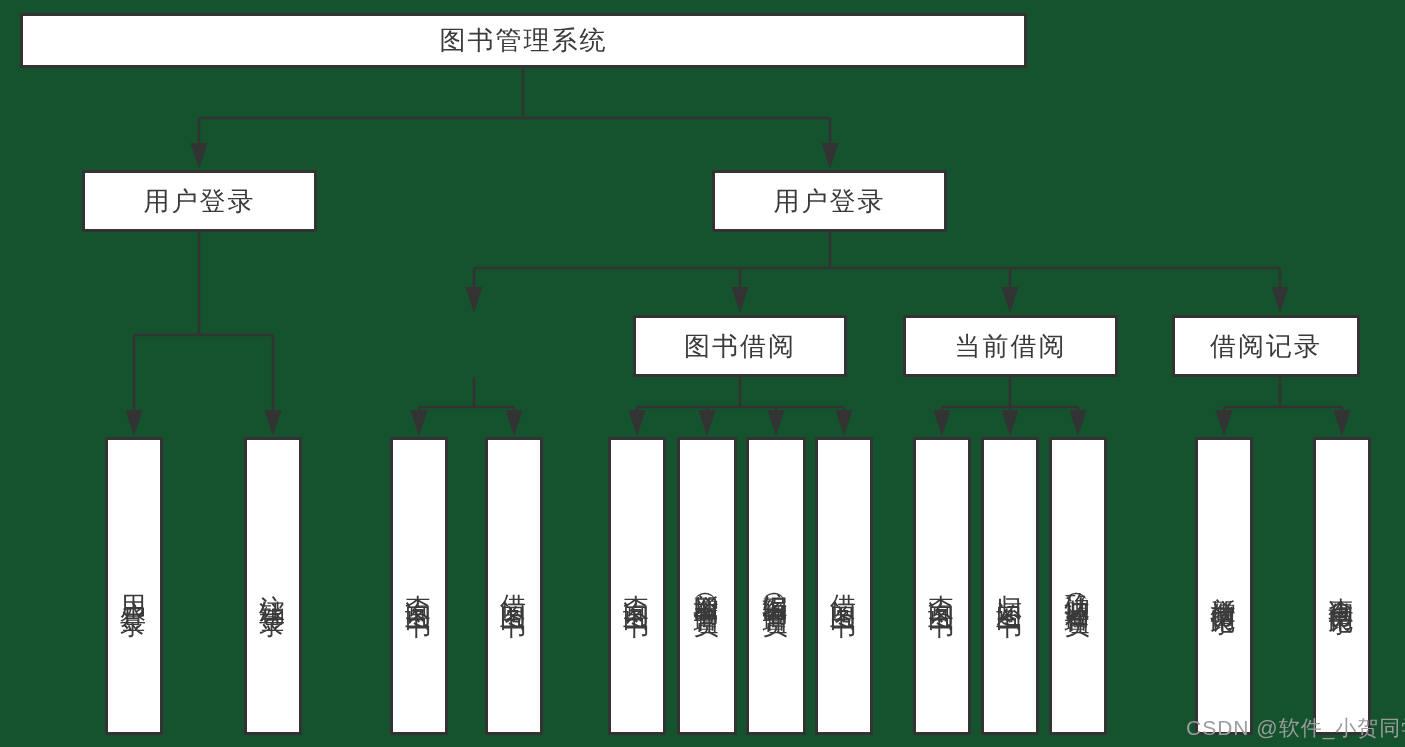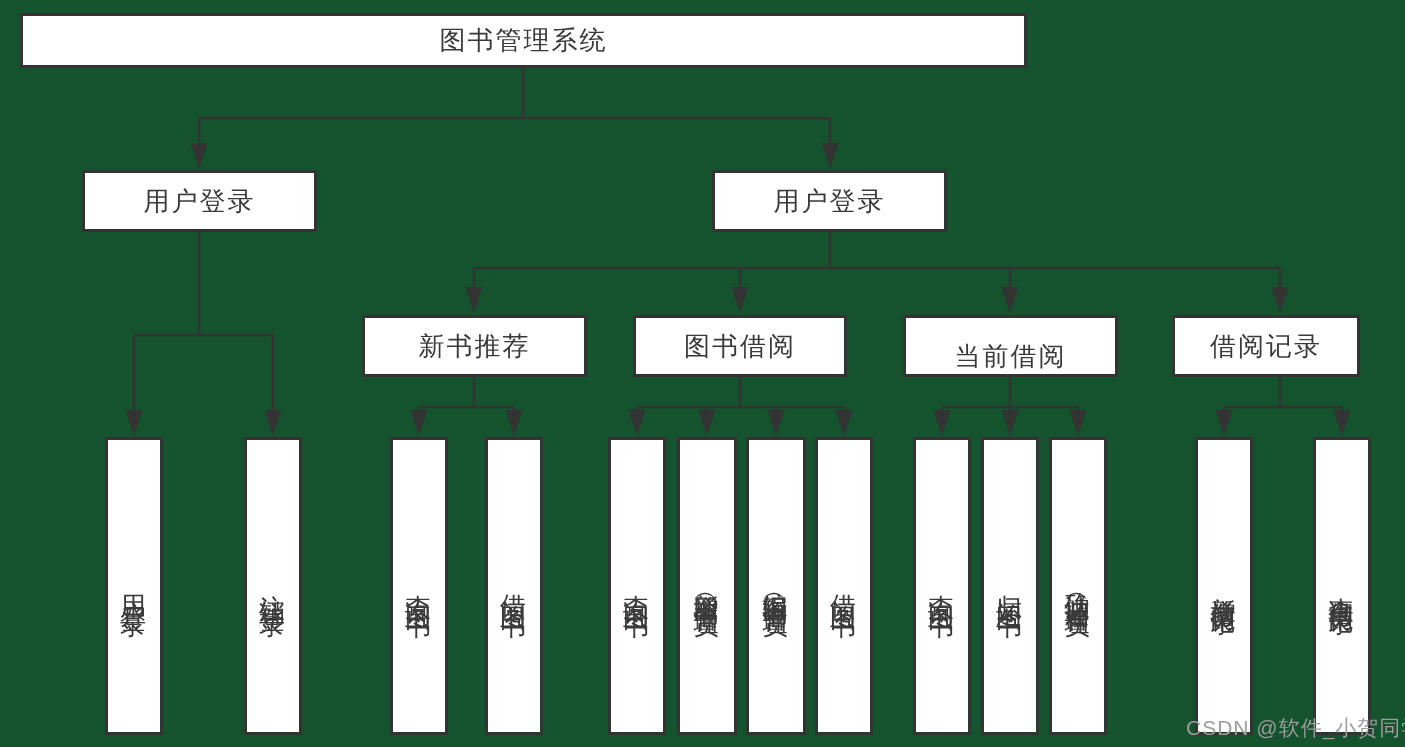--- a/index.html
+++ b/index.html
@@ -74,27 +74,24 @@
     <span>图书管理系统</span>
   </div>
 
   <div class="box hbox" style="left:82px;top:170px;width:235px;height:62px;">
     <span>用户登录</span>
   </div>
   <div class="box hbox" style="left:712px;top:170px;width:235px;height:62px;">
     <span>用户登录</span>
   </div>
 
-  <div class="box hbox" style="left:362px;top:315px;width:225px;height:62px;">
-    <span>新书推荐</span>
-  </div>
   <div class="box hbox" style="left:633px;top:315px;width:214px;height:62px;">
     <span>图书借阅</span>
   </div>
-  <div class="box hbox" style="left:903px;top:315px;width:215px;height:62px;align-items:flex-end;">
+  <div class="box hbox" style="left:903px;top:315px;width:215px;height:62px;">
     <span>当前借阅</span>
   </div>
   <div class="box hbox" style="left:1172px;top:315px;width:188px;height:62px;">
     <span>借阅记录</span>
   </div>
 
   <div class="box leaf" style="left:105px;top:437px;width:58px;height:298px;">
     <span>用户登录</span>
   </div>
   <div class="box leaf" style="left:244px;top:437px;width:58px;height:298px;">

